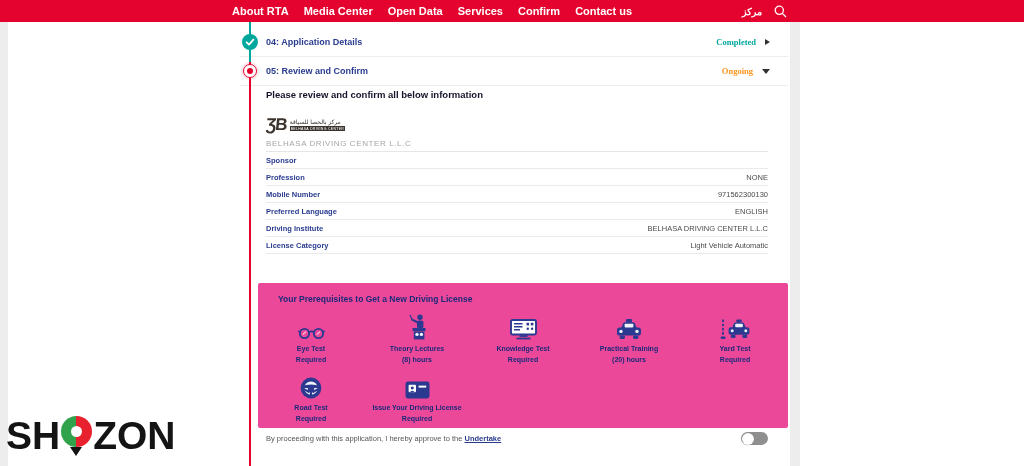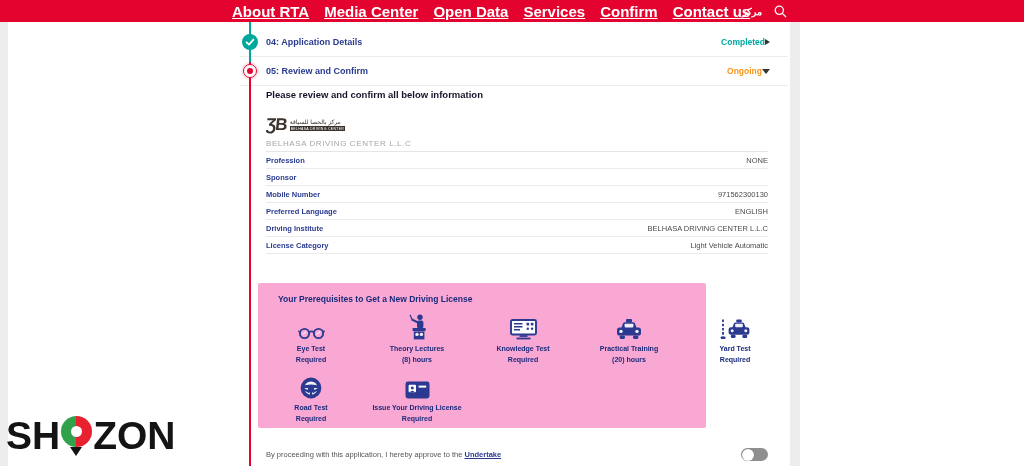--- a/index.html
+++ b/index.html
@@ -5,35 +5,35 @@
   * { margin:0; padding:0; box-sizing:border-box; }
   html,body { width:1024px; height:466px; }
   body {
     position:relative; overflow:hidden; background:#ffffff;
     font-family:"Liberation Sans", sans-serif;
   }
 
   
   .topnav { position:absolute; top:0; left:0; width:1024px; height:22px; background:#e4032e; z-index:10; }
   .nav-links { position:absolute; left:232px; top:0; height:22px; display:flex; align-items:center; gap:15px; }
-  .nav-link { color:#fff; font-size:15px; font-weight:bold; cursor:pointer; white-space:nowrap;text-decoration:underline; }
+  .nav-link { color:#fff; font-size:11px; font-weight:bold; cursor:pointer; white-space:nowrap; }
   .nav-lang { position:absolute; left:742px; top:0; height:22px; display:flex; align-items:center; color:#fff; font-size:9.5px; font-weight:bold; cursor:pointer; }
   .nav-search { position:absolute; left:774px; top:4px; cursor:pointer; }
 
   
   .gutter-left  { position:absolute; left:0; top:22px; width:8px;  height:444px; background:#ededed; }
   .gutter-right { position:absolute; left:790px; top:22px; width:10px; height:444px; background:#ededed; }
 
   
   .step-row { position:absolute; left:240px; width:548px; height:29px; background:#fff;
               border-bottom:1px solid #efecec; display:flex; align-items:center; z-index:1; cursor:pointer; }
   .step-row.r1 { top:28px;justify-content:center; }
   .step-row.r2 { top:57px; }
   .step-title { margin-left:26px; font-size:9px; font-weight:bold; color:#2a3b8f; }
-  .step-status { margin-left:auto; margin-right:18px; display:flex; align-items:center; font-size:8.5px; font-weight:bold; }
+  .step-status { margin-left:auto; margin-right:18px; display:flex; align-items:center; gap:9px; font-size:8.5px; font-weight:bold;font-family:Liberation Serif, serif; }
   .status-completed { color:#00a79d; }
   .status-ongoing   { color:#f7941d; }
   .tri-right { width:0; height:0; border-top:3.5px solid transparent; border-bottom:3.5px solid transparent; border-left:5px solid #333; }
   .tri-down  { width:0; height:0; border-left:4px solid transparent; border-right:4px solid transparent; border-top:5px solid #333; }
 
   .line-red  { position:absolute; left:249px; top:22px; width:2px; height:444px; background:#e4032e; z-index:2; }
   .line-teal { position:absolute; left:249px; top:22px; width:2px; height:40px; background:#00a79d; z-index:2; }
   .circ-check { position:absolute; left:242px; top:34px; z-index:3; }
   .circ-radio { position:absolute; left:243px; top:64px; width:14px; height:14px; border-radius:50%;
                 background:#fff; border:1.5px solid #e4032e; z-index:3; box-shadow:0 0 0 2px rgba(228,3,46,.10); }
@@ -49,29 +49,29 @@
   .logo-sub { font-size:3.5px; color:#fff; background:#3a332e; padding:0.5px 1px; letter-spacing:0.3px; }
 
   .center-name { position:absolute; left:266px; top:139px; font-size:8px; color:#a6a6a6; letter-spacing:0.6px; z-index:1; }
 
   .fields { position:absolute; left:266px; top:151px; width:502px; border-top:1px solid #e6e6e6; z-index:1; }
   .field-row { height:17px; display:flex; align-items:center; justify-content:space-between; border-bottom:1px solid #eaeaea; }
   .field-label { font-size:7.5px; font-weight:bold; color:#2a3b8f; }
   .field-value { font-size:7.5px; color:#4b4b4b; }
 
   
-  .prereq-panel { position:absolute; left:258px; top:283px; width:448px; height:145px; background:#f9a8d4; border-radius:2px; z-index:1; }
+  .prereq-panel { position:absolute; left:258px; top:283px; width:530px; height:145px; background:#ec4899; border-radius:2px; z-index:1; }
   .prereq-title { position:absolute; left:20px; top:11px; font-size:8.5px; font-weight:bold; color:#1b2a7a; }
   .prereq-grid { position:absolute; left:0; top:29px; width:530px; display:flex; flex-wrap:wrap; }
   .prereq-cell { width:20%; display:flex; flex-direction:column; align-items:center; margin-bottom:5px; }
   .prereq-icon { height:28px; display:flex; align-items:flex-end; justify-content:center; margin-bottom:4px; }
   .prereq-line { font-size:7px; font-weight:bold; color:#1b2a7a; text-align:center; line-height:1.55; }
 
   
-  .undertake-row { position:absolute; left:266px; top:448px; width:502px; display:flex; align-items:center; justify-content:space-between; z-index:1; }
+  .undertake-row { position:absolute; left:266px; top:432px; width:502px; display:flex; align-items:center; justify-content:space-between; z-index:1; }
   .undertake-text { font-size:7.5px; color:#565656; }
   .undertake-link { color:#2a3b8f; font-weight:bold; text-decoration:underline; cursor:pointer; }
   .toggle { position:relative; width:27px; height:13px; border-radius:7px; background:#8f8f8f; cursor:pointer; }
   .toggle-knob { position:absolute; left:0.5px; top:0.5px; width:12px; height:12px; border-radius:50%; background:#fff; box-shadow:0 0 1px rgba(0,0,0,.4); }
 
   
   .watermark { position:absolute; left:6px; top:413px; display:flex; align-items:center; z-index:5;
                font-weight:bold; font-size:39px; color:#141414; letter-spacing:0; line-height:1; }
   .pin { position:relative; width:31px; height:45px; margin:0 1px; }
   .pin-circle { position:absolute; top:3px; left:0; width:31px; height:31px; border-radius:50%;
@@ -135,26 +135,26 @@
   <span class="logo-mark">ƷB</span>
   <span class="logo-col">
     <span class="logo-arabic">مركز بالحصا للسياقة</span>
     <span class="logo-sub">BELHASA DRIVING CENTER</span>
   </span>
 </div>
 <div class="center-name">BELHASA DRIVING CENTER L.L.C</div>
 
 <div class="fields">
   <div class="field-row">
+    <span class="field-label">Sponsor</span>
+    <span class="field-value"></span>
+  </div>
+  <div class="field-row">
     <span class="field-label">Profession</span>
     <span class="field-value">NONE</span>
-  </div>
-  <div class="field-row">
-    <span class="field-label">Sponsor</span>
-    <span class="field-value"></span>
   </div>
   <div class="field-row">
     <span class="field-label">Mobile Number</span>
     <span class="field-value">971562300130</span>
   </div>
   <div class="field-row">
     <span class="field-label">Preferred Language</span>
     <span class="field-value">ENGLISH</span>
   </div>
   <div class="field-row">

